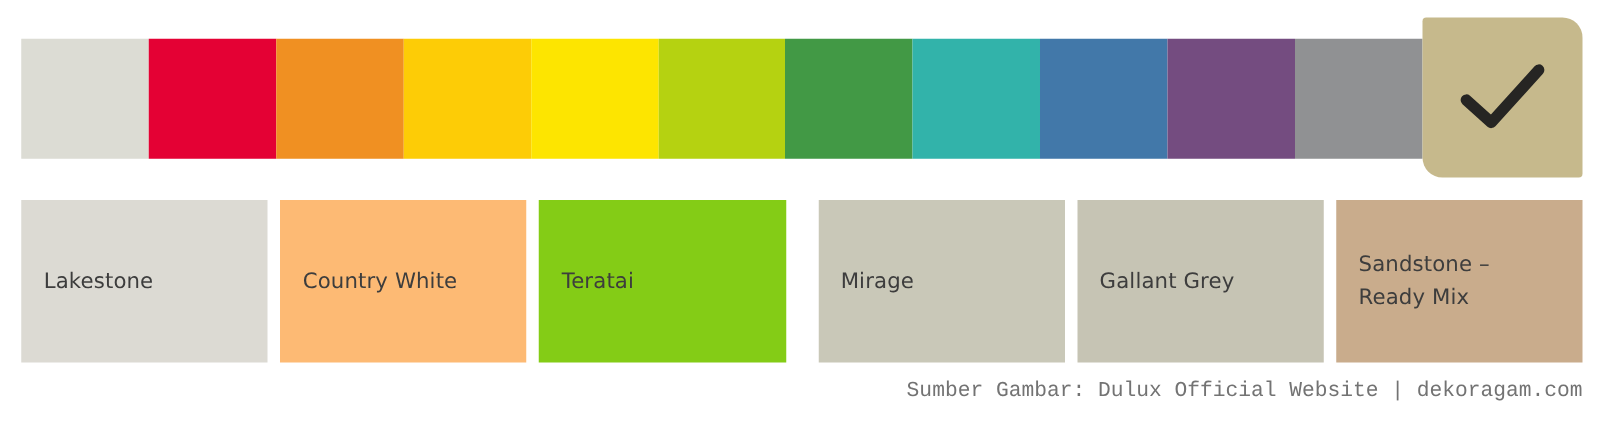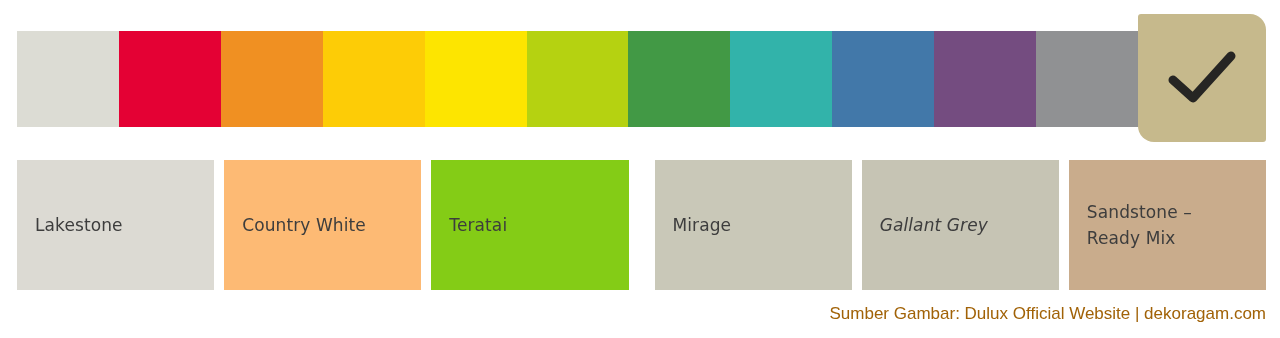--- a/index.html
+++ b/index.html
@@ -79,24 +79,24 @@
     color: #3d3d3d;
     white-space: pre-line;
     letter-spacing: 0.1px;
   }
 
   
   #footer-credit {
     position: absolute;
     right: 14px;
     top: 303px;
-    font-family: Liberation Sans, sans-serif;
+    font-family: Liberation Mono, monospace;
     font-size: 17px;
     line-height: 22px;
-    color: #a16207;
+    color: #737373;
     white-space: nowrap;
   }
 </style>
 </head>
 <body>
 
 <div id="color-strip">
     <div class="strip-swatch" style="background: rgb(220, 220, 212);"></div>
     <div class="strip-swatch" style="background: rgb(228, 1, 52);"></div>
     <div class="strip-swatch" style="background: rgb(240, 144, 34);"></div>
@@ -124,21 +124,21 @@
     </div>
     <div class="paint-card" style="background: #fdba74;">
       <div class="paint-card-label">Country White</div>
     </div>
     <div class="paint-card" style="background: #84cc16;">
       <div class="paint-card-label">Teratai</div>
     </div>
     <div class="paint-card" style="background: rgb(201, 200, 184); margin-left: 16px;">
       <div class="paint-card-label">Mirage</div>
     </div>
-    <div class="paint-card" style="background: rgb(198, 196, 180); font-style: italic;">
+    <div class="paint-card" style="background: rgb(198, 196, 180);">
       <div class="paint-card-label">Gallant Grey</div>
     </div>
     <div class="paint-card" style="background: rgb(201, 172, 140);">
       <div class="paint-card-label">Sandstone –
 Ready Mix</div>
     </div>
   </div>
 
 <div id="footer-credit">Sumber Gambar: Dulux Official Website | dekoragam.com</div>
 

